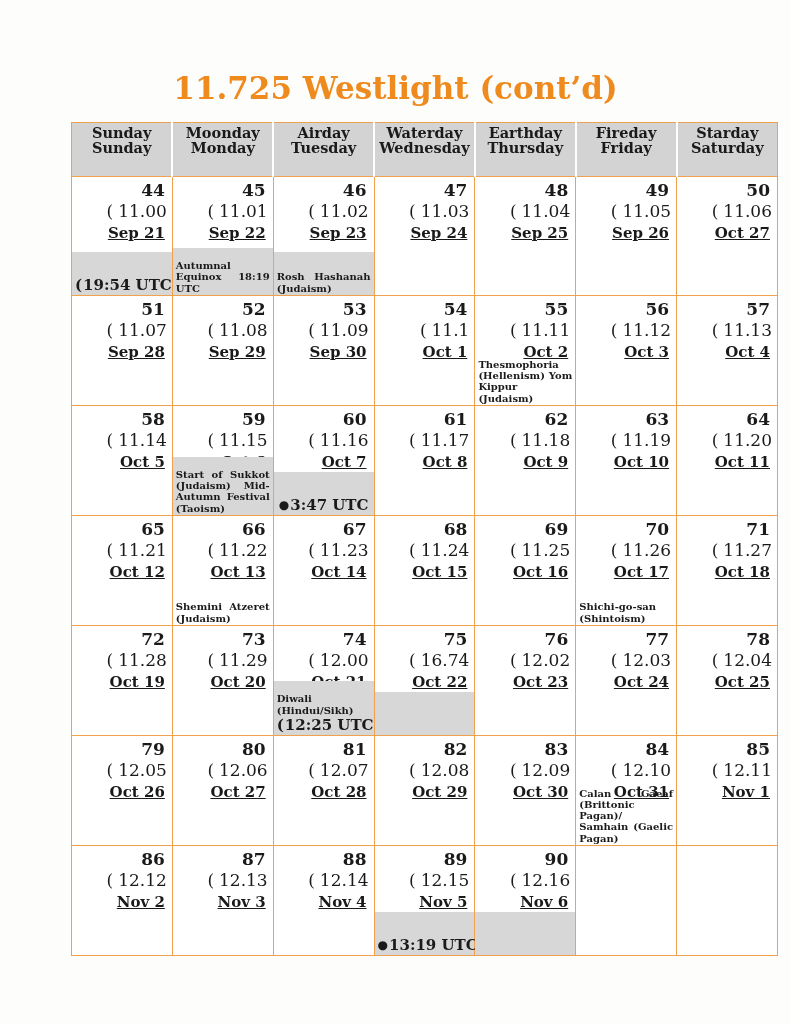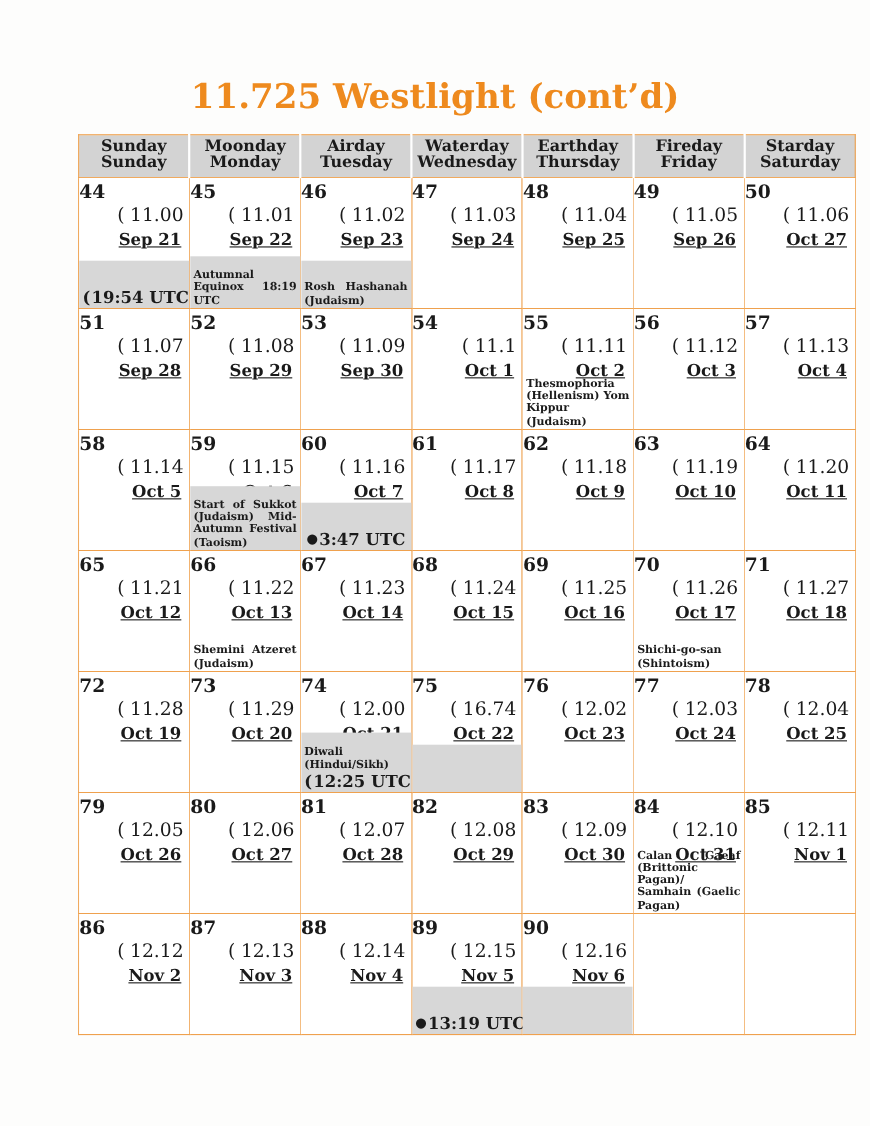--- a/index.html
+++ b/index.html
@@ -19,33 +19,33 @@
     letter-spacing:0px;
   }
   table.cal{
     border-collapse:collapse;table-layout:fixed;
     width:707px;margin-left:71px;
   }
   table.cal th{
     background:var(--header_bg);
     border-left:2px solid #fff;border-right:2px solid #fff;
     border-top:1px solid var(--border);border-bottom:1px solid var(--border);
-    height:33px;padding:2px 0 5px 0;
+    height:33px;padding:2px 0 20px 0;
     font-size:14.5px;line-height:1.06;font-weight:bold;text-align:center;
   }
   table.cal th:first-child{border-left:1px solid var(--border);}
   table.cal th:last-child{border-right:1px solid var(--border);margin-left:36px;}
   table.cal td{
     border:1px solid var(--border);
     vertical-align:top;position:relative;
     padding:3px 0 0 0;background:#fff;
   }
   tbody tr{height:110px;}
   tbody tr:first-child{height:119px;}
-  .day{font-size:17px;font-weight:bold;text-align:left;padding-right:7px;line-height:20px;}
+  .day{font-size:17px;font-weight:bold;text-align:right;padding-right:7px;line-height:20px;}
   .lunar{font-size:17px;font-weight:normal;text-align:right;padding-right:5px;line-height:22px;white-space:pre;}
   .moon{margin-right:5px;}
   .greg{font-size:15px;font-weight:bold;text-align:right;padding-right:7px;line-height:21px;margin-top:1px;text-decoration:underline;}
   .note{
     position:absolute;left:0;right:0;bottom:0;
     display:flex;flex-direction:column;justify-content:flex-end;
     padding:12px 3px 1px 3px;
   }
   .note.hl{background:var(--note_bg);min-height:43px;}
   .note-text{

